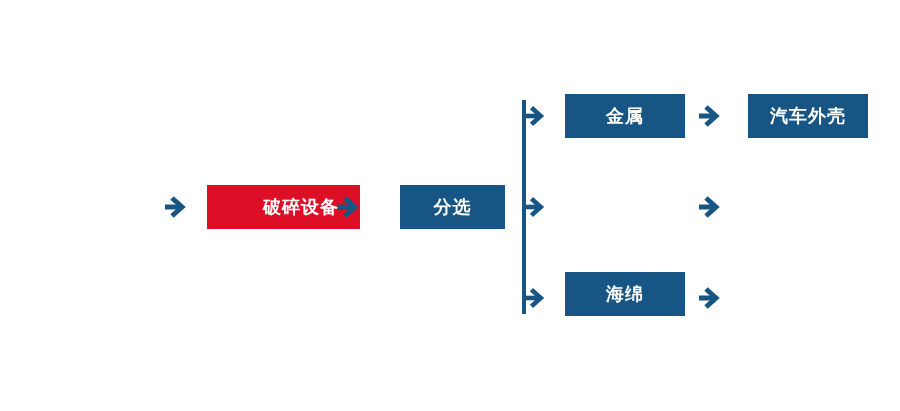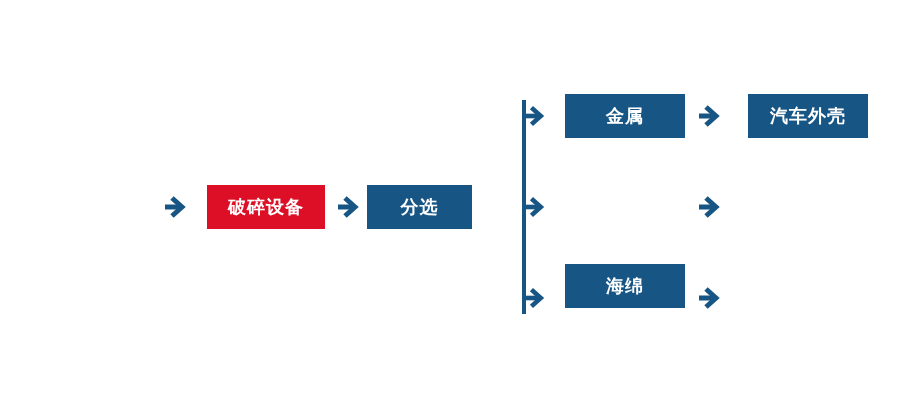--- a/index.html
+++ b/index.html
@@ -26,30 +26,30 @@
     font-size: 18px;
     font-weight: bold;
     letter-spacing: 1px;
     background: var(--blue, #175585);
     white-space: nowrap;
   }
   .node.red { background: var(--red, #dc0f26); }
 
   
   .n-source { left: 35px;  top: 185px; width: 118px; }
-  .n-crush  { left: 207px; top: 185px; width: 118px; }
-  .n-sort   { left: 367px; top: 185px; width: 105px; text-align: center; }
+  .n-crush  { left: 207px; top: 185px; width: 118px; padding-left: 35px; }
+  .n-sort   { left: 400px; top: 185px; width: 105px; text-align: center; }
 
   
   .n-item   { left: 565px; width: 120px; }
   
   .n-result { left: 748px; width: 120px; }
   .row-1 { top: 94px; }
   .row-2 { top: 185px; }
-  .row-3 { top: 264px; }
+  .row-3 { top: 272px; }
 
   .arrow {
     position: absolute;
     width: 28px;
     height: 24px;
     stroke: var(--blue, #175585);
     fill: none;
   }
   .a-main-1 { left: 164px; top: 195px; }
   .a-main-2 { left: 337px; top: 195px; }

